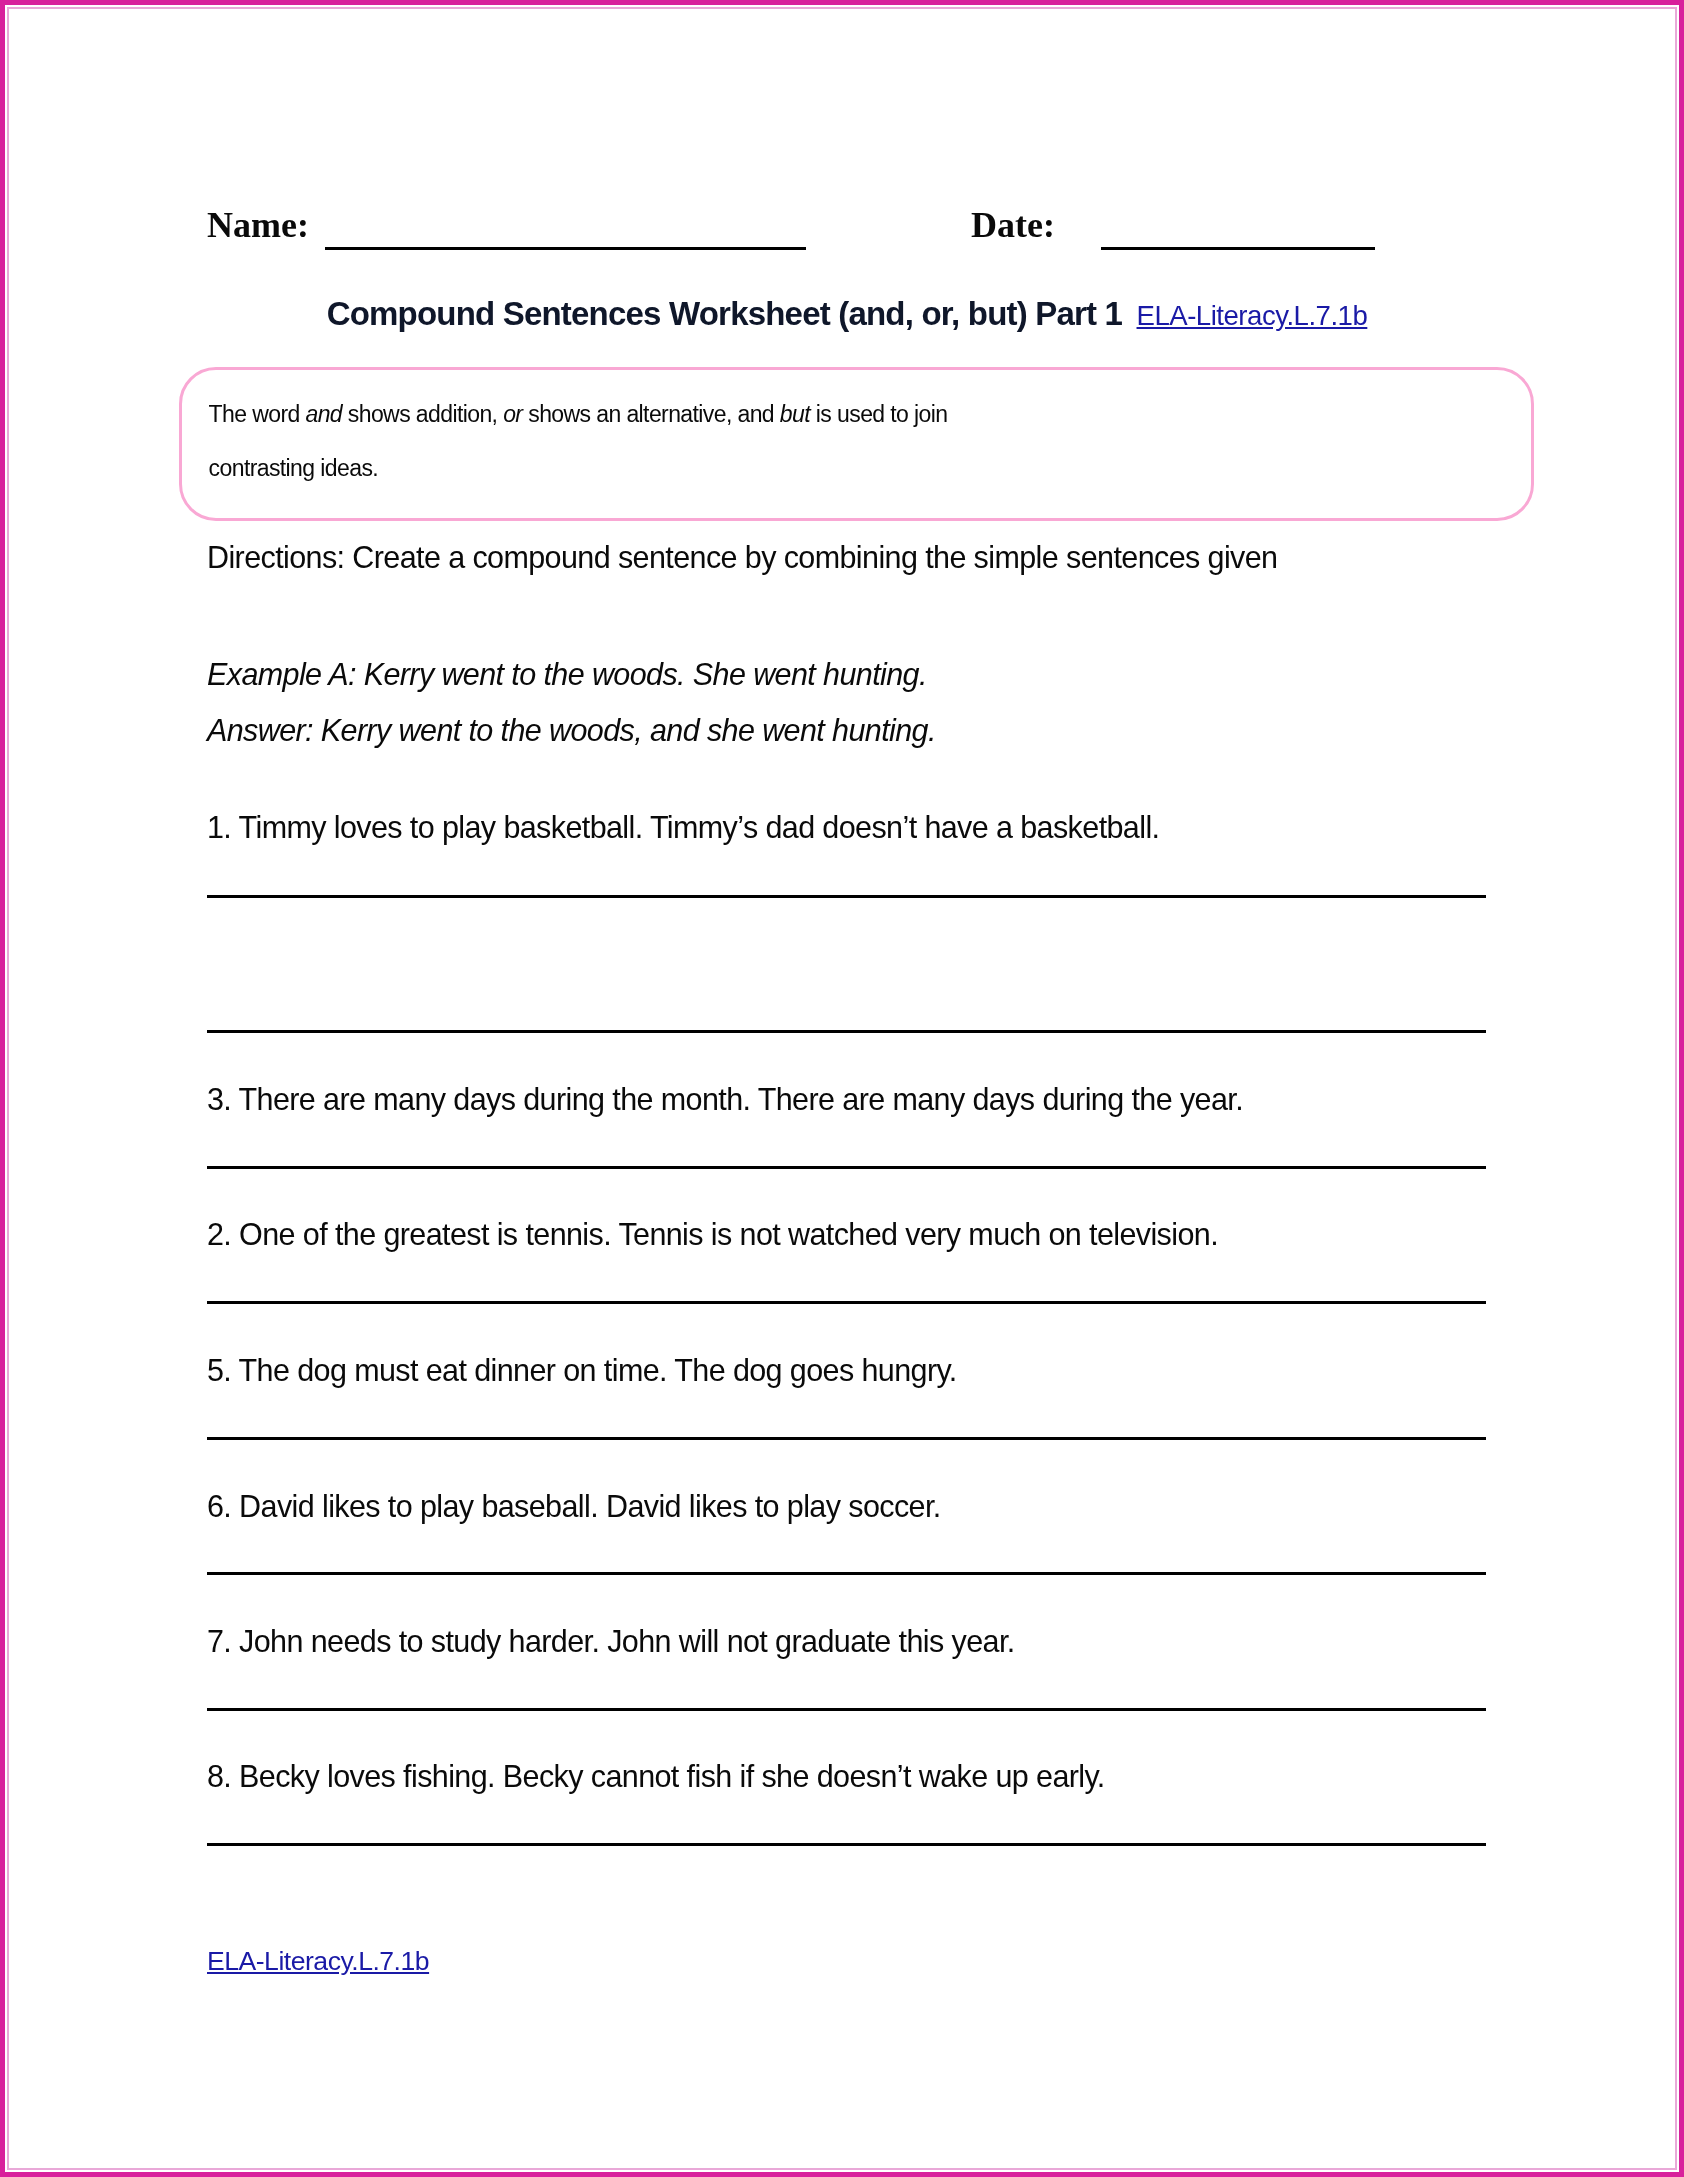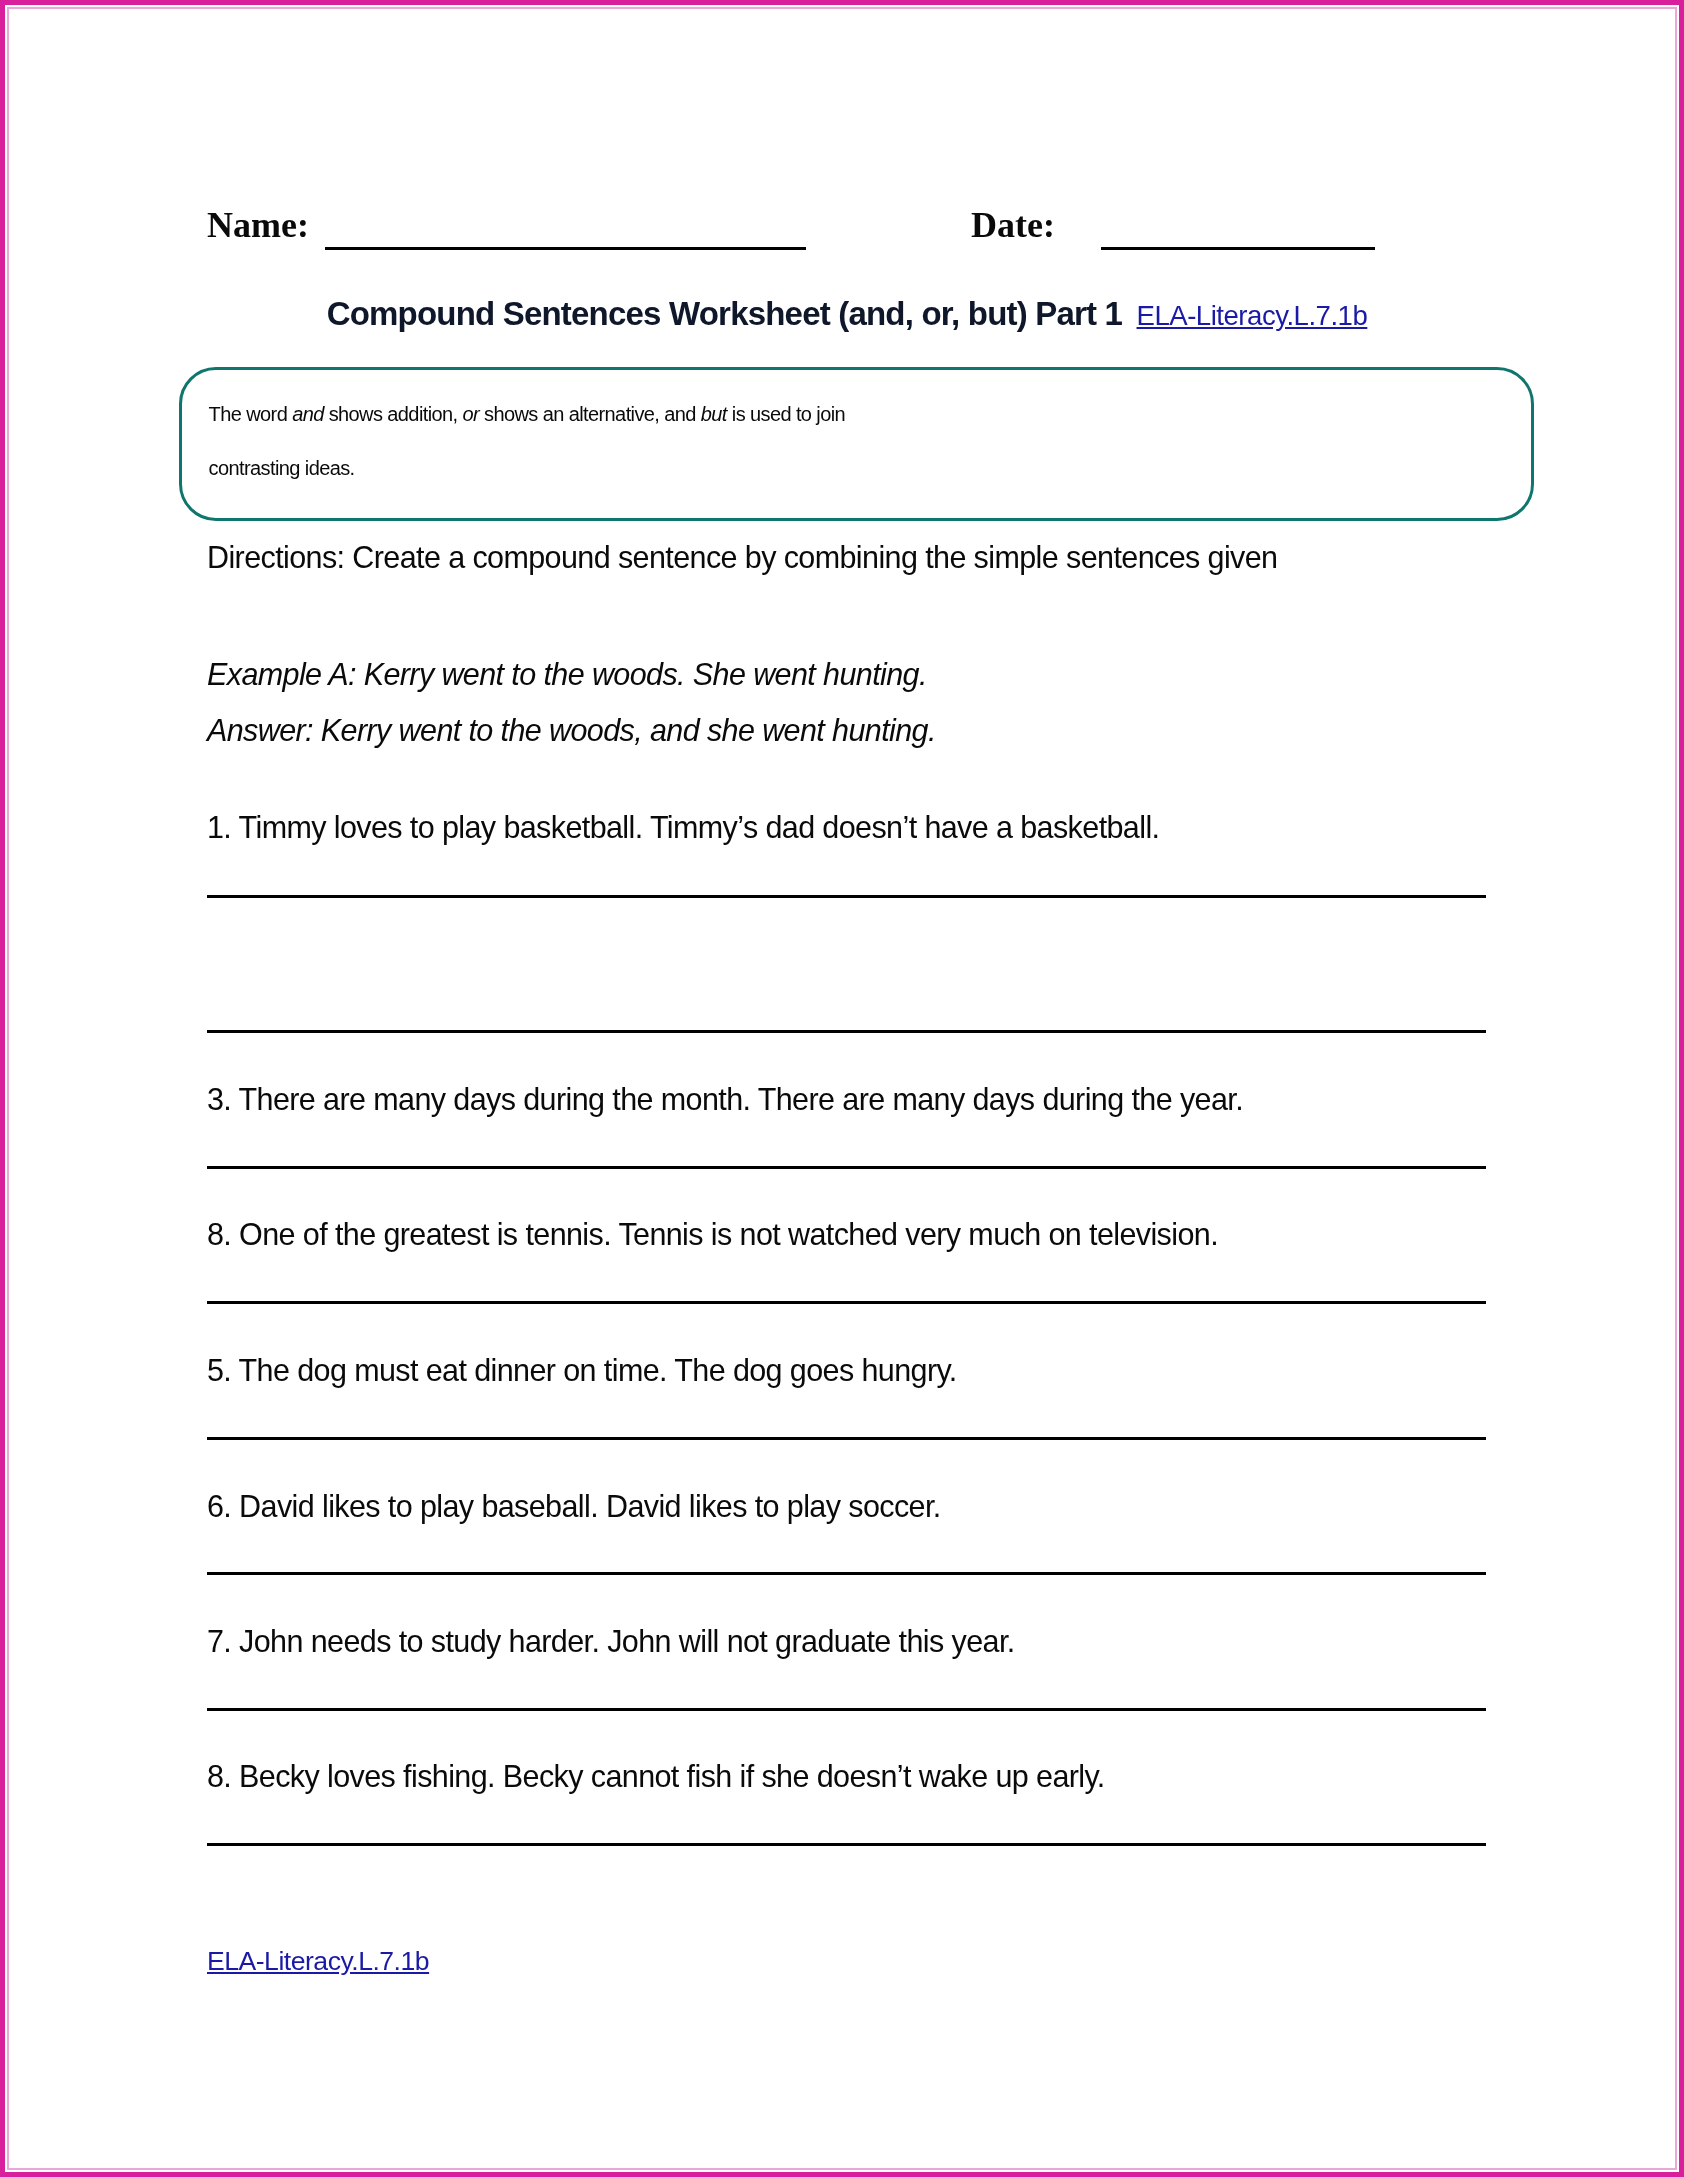--- a/index.html
+++ b/index.html
@@ -44,23 +44,23 @@
   .title-link {
     font-size: 27.6px; letter-spacing: -0.5px;
     color: #1a1aa6; text-decoration: underline;
     margin-left: 9.9px; cursor: pointer;
   }
 
   
   .info-box {
     left: 174px; top: 362px; width: 1355px; height: 154px;
     box-sizing: border-box;
-    border: 3px solid #0f766e; border-radius: 37px;
+    border: 3px solid #f9a8d4; border-radius: 37px;
     padding: 16.7px 29.6px 0 26.6px;
-    font-size: 20px; line-height: 54px; letter-spacing: -0.6px;
+    font-size: 23px; line-height: 54px; letter-spacing: -0.6px;
   }
   .info-box .ital { font-style: italic; }
 
   
   .bodytext {
     left: 202px; width: 1310px;
     font-size: 30.5px; line-height: 55px; letter-spacing: -0.6px;
     white-space: nowrap;
   }
   .directions { top: 525px; }
@@ -119,21 +119,21 @@
   </div>
 
   <div class="abs q q1">1. Timmy loves to play basketball. Timmy’s dad doesn’t have a basketball.</div>
   <div class="abs hline answer-line a1"></div>
 
   <div class="abs hline answer-line a2"></div>
 
   <div class="abs q q3">3. There are many days during the month. There are many days during the year.</div>
   <div class="abs hline answer-line a3"></div>
 
-  <div class="abs q q4">8. One of the greatest is tennis. Tennis is not watched very much on television.</div>
+  <div class="abs q q4">2. One of the greatest is tennis. Tennis is not watched very much on television.</div>
   <div class="abs hline answer-line a4"></div>
 
   <div class="abs q q5">5. The dog must eat dinner on time. The dog goes hungry.</div>
   <div class="abs hline answer-line a5"></div>
 
   <div class="abs q q6">6. David likes to play baseball. David likes to play soccer.</div>
   <div class="abs hline answer-line a6"></div>
 
   <div class="abs q q7">7. John needs to study harder. John will not graduate this year.</div>
   <div class="abs hline answer-line a7"></div>

